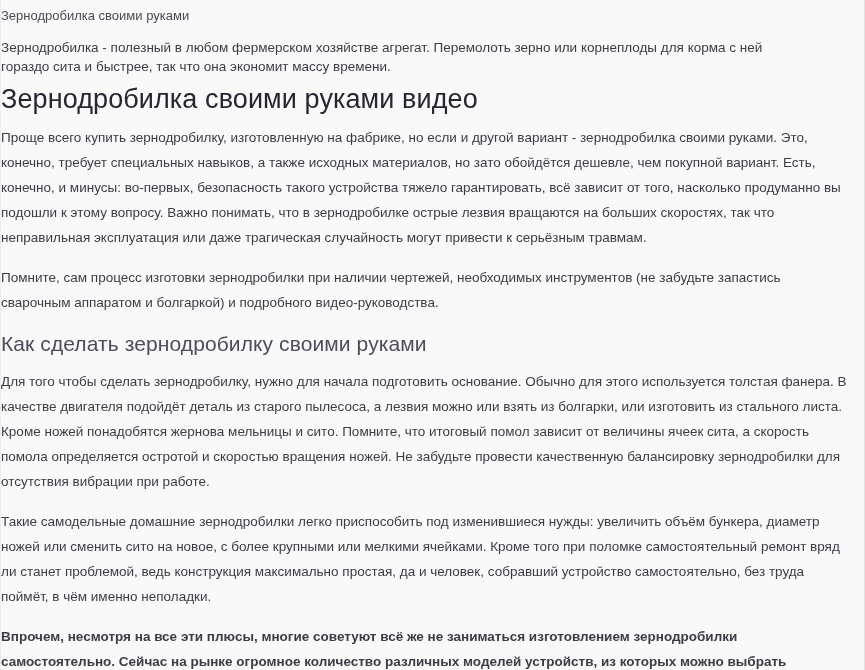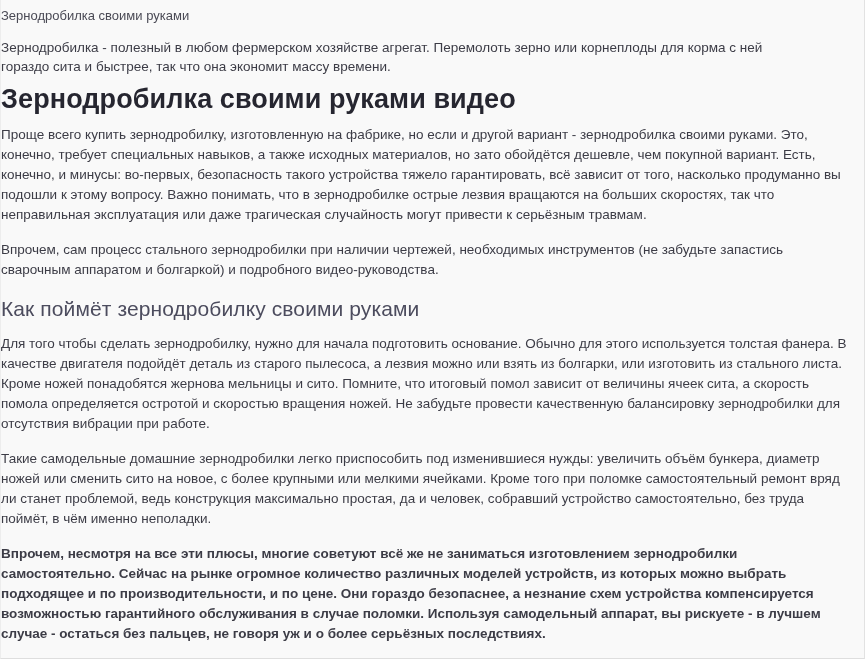--- a/index.html
+++ b/index.html
@@ -36,38 +36,38 @@
     font-size: 13.5px;
     line-height: 19px;
     color: #3c3c46;
     margin: 0 0 6px 0;
     max-width: 790px;
   }
 
   h1.article-heading {
     font-size: 27px;
     line-height: 34px;
-    font-weight: bold;
+    font-weight: normal;
     color: #262630;
     margin: 6px 0 9px 0;
     letter-spacing: 0.1px;
   }
 
   h2.section-heading {
     font-size: 21px;
     line-height: 28px;
     font-weight: normal;
     color: #4c4c5e;
     margin: 14px 0 11px 0;
     letter-spacing: 0.1px;
   }
 
   p.body-text {
     font-size: 13.5px;
-    line-height: 20px;
+    line-height: 25px;
     color: #3c3c46;
     margin: 0 0 15px 0;
   }
   p.body-text:last-child {
     margin-bottom: 0;
     font-weight: bold;
   }
 </style>
 </head>
 <body>
@@ -75,23 +75,23 @@
 <div class="article-container">
 
   <div class="page-title">Зернодробилка своими руками</div>
 
   <p class="intro-text">Зернодробилка - полезный в любом фермерском хозяйстве агрегат. Перемолоть зерно или корнеплоды для корма с ней гораздо сита и быстрее, так что она экономит массу времени.</p>
 
   <h1 class="article-heading">Зернодробилка своими руками видео</h1>
 
   <p class="body-text">Проще всего купить зернодробилку, изготовленную на фабрике, но если и другой вариант - зернодробилка своими руками. Это, конечно, требует специальных навыков, а также исходных материалов, но зато обойдётся дешевле, чем покупной вариант. Есть, конечно, и минусы: во-первых, безопасность такого устройства тяжело гарантировать, всё зависит от того, насколько продуманно вы подошли к этому вопросу. Важно понимать, что в зернодробилке острые лезвия вращаются на больших скоростях, так что неправильная эксплуатация или даже трагическая случайность могут привести к серьёзным травмам.</p>
 
-  <p class="body-text">Впрочем, сам процесс стального зернодробилки при наличии чертежей, необходимых инструментов (не забудьте запастись сварочным аппаратом и болгаркой) и подробного видео-руководства.</p>
+  <p class="body-text">Помните, сам процесс изготовки зернодробилки при наличии чертежей, необходимых инструментов (не забудьте запастись сварочным аппаратом и болгаркой) и подробного видео-руководства.</p>
 
-  <h2 class="section-heading">Как поймёт зернодробилку своими руками</h2>
+  <h2 class="section-heading">Как сделать зернодробилку своими руками</h2>
 
   <p class="body-text">Для того чтобы сделать зернодробилку, нужно для начала подготовить основание. Обычно для этого используется толстая фанера. В качестве двигателя подойдёт деталь из старого пылесоса, а лезвия можно или взять из болгарки, или изготовить из стального листа. Кроме ножей понадобятся жернова мельницы и сито. Помните, что итоговый помол зависит от величины ячеек сита, а скорость помола определяется остротой и скоростью вращения ножей. Не забудьте провести качественную балансировку зернодробилки для отсутствия вибрации при работе.</p>
 
   <p class="body-text">Такие самодельные домашние зернодробилки легко приспособить под изменившиеся нужды: увеличить объём бункера, диаметр ножей или сменить сито на новое, с более крупными или мелкими ячейками. Кроме того при поломке самостоятельный ремонт вряд ли станет проблемой, ведь конструкция максимально простая, да и человек, собравший устройство самостоятельно, без труда поймёт, в чём именно неполадки.</p>
 
   <p class="body-text">Впрочем, несмотря на все эти плюсы, многие советуют всё же не заниматься изготовлением зернодробилки самостоятельно. Сейчас на рынке огромное количество различных моделей устройств, из которых можно выбрать подходящее и по производительности, и по цене. Они гораздо безопаснее, а незнание схем устройства компенсируется возможностью гарантийного обслуживания в случае поломки. Используя самодельный аппарат, вы рискуете - в лучшем случае - остаться без пальцев, не говоря уж и о более серьёзных последствиях.</p>
 
 </div>
 
 </body></html>

